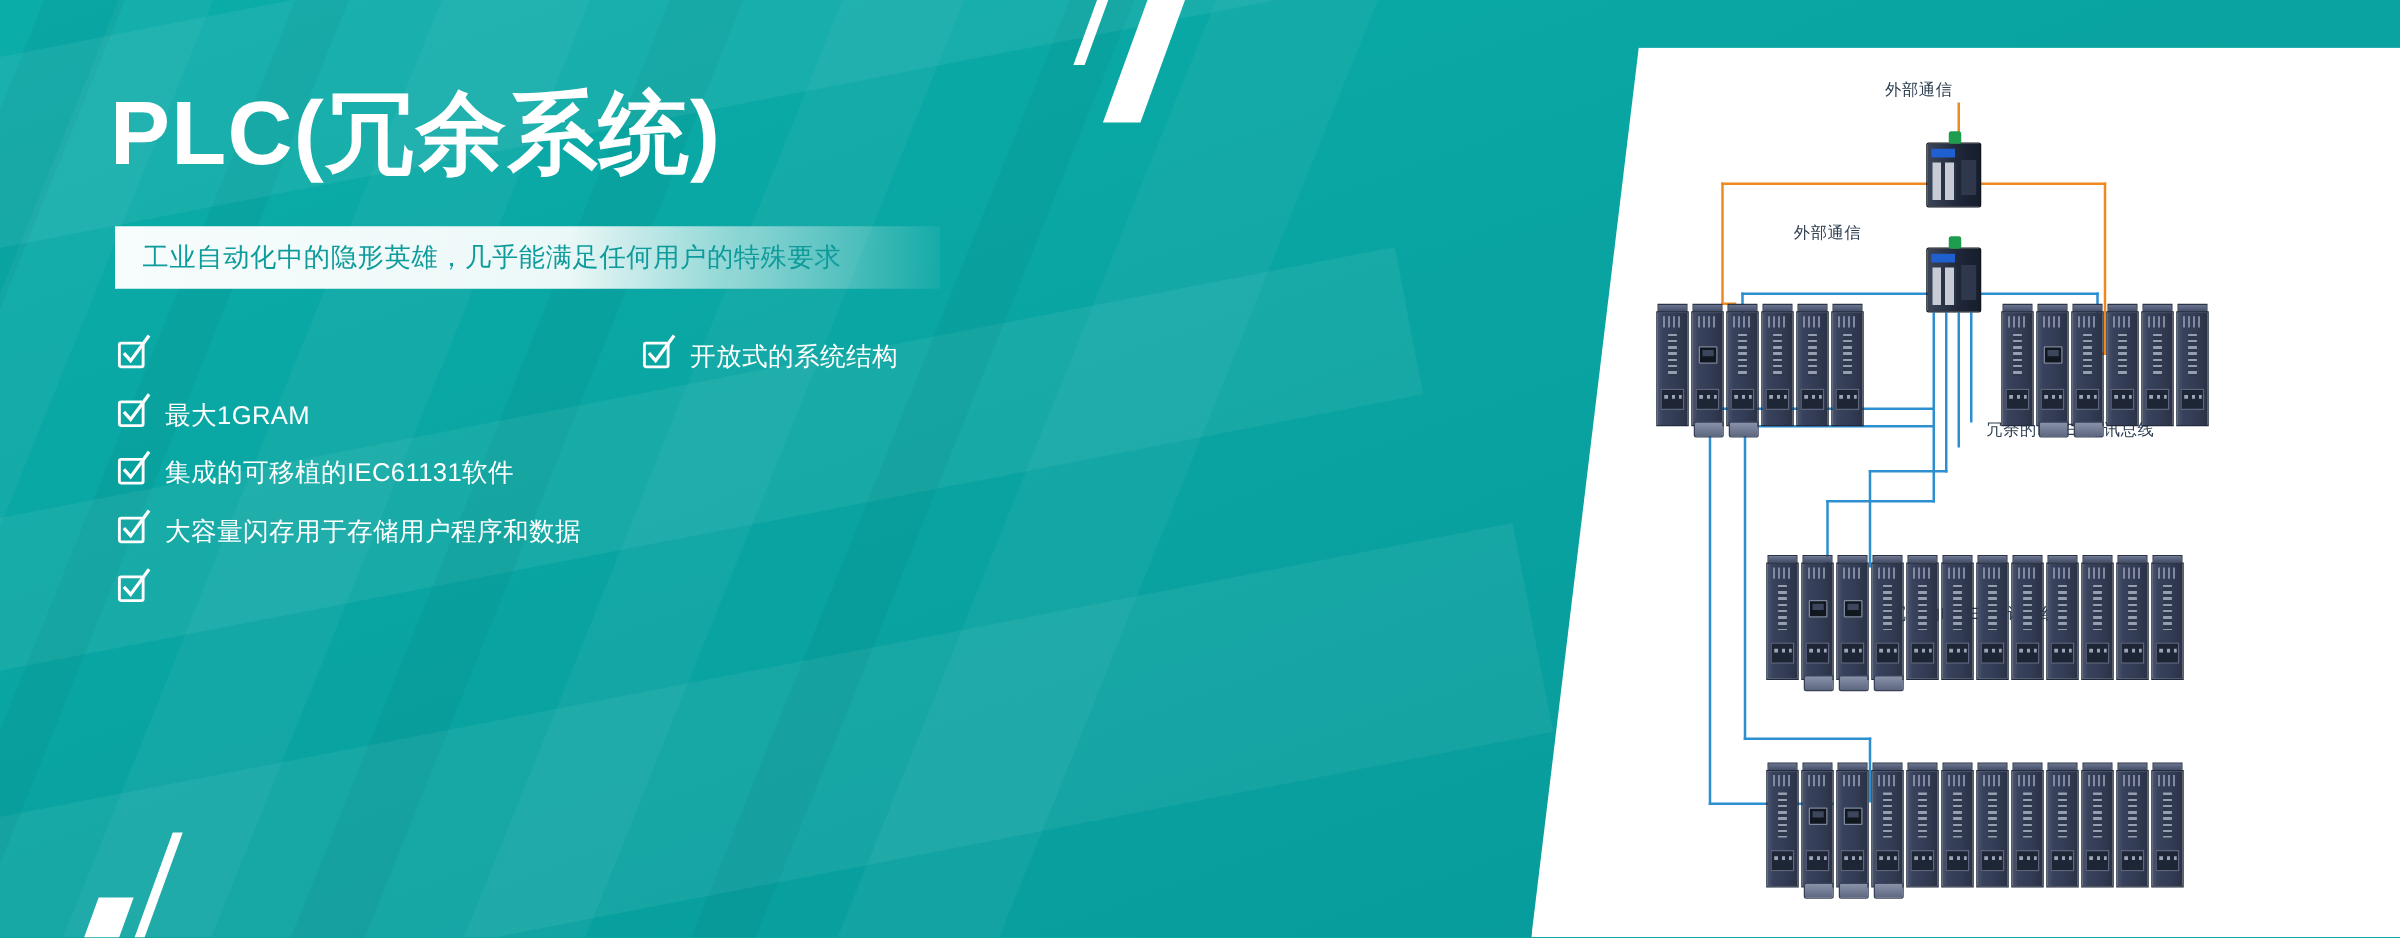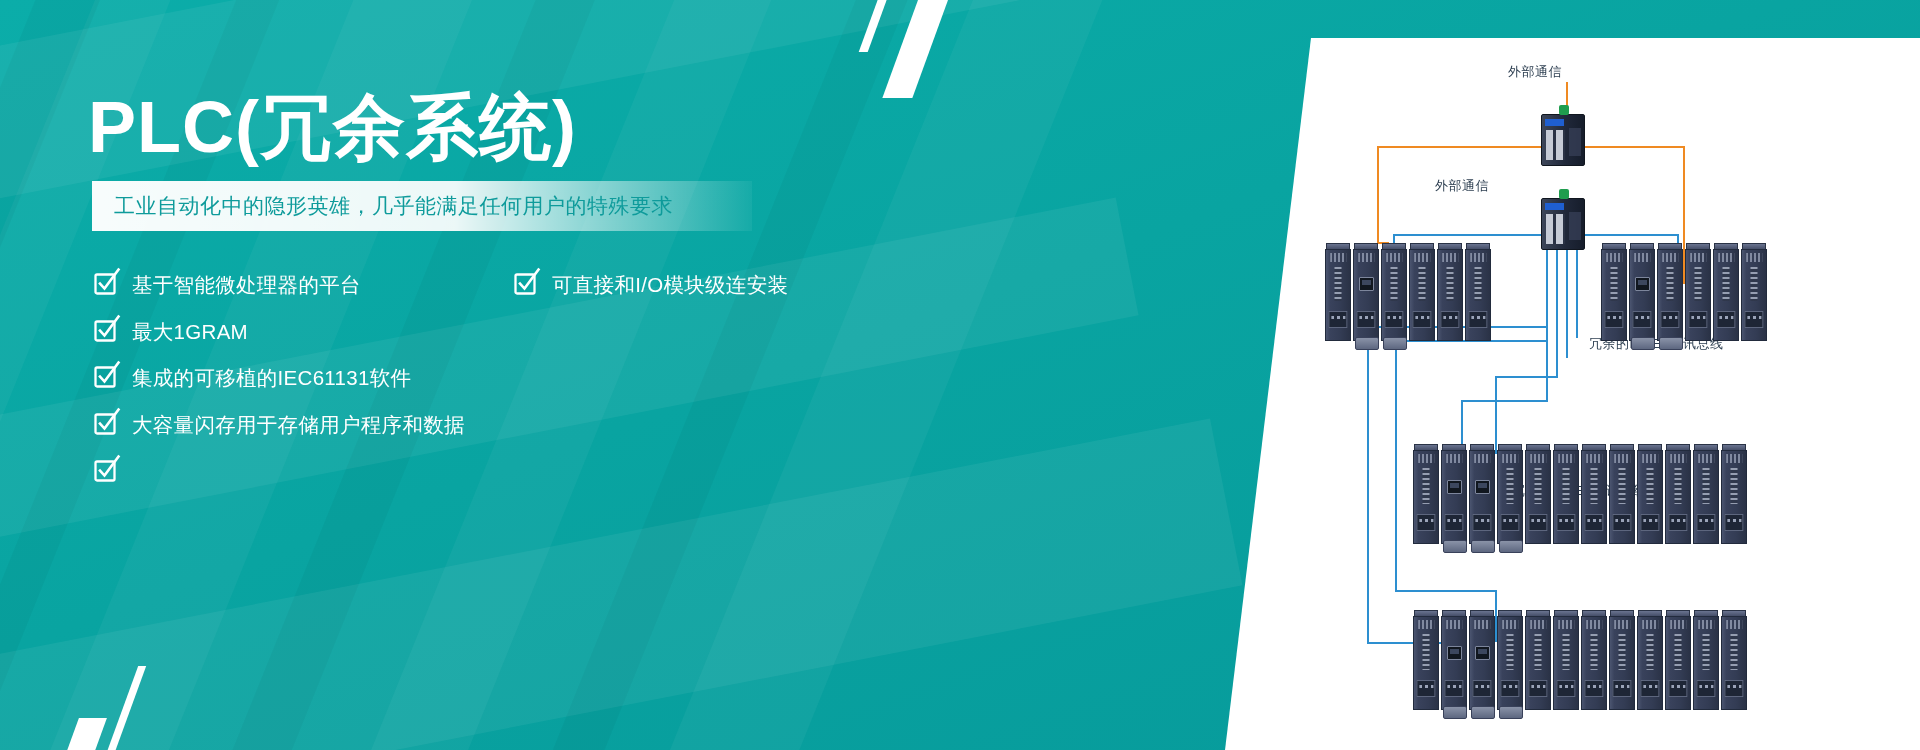--- a/index.html
+++ b/index.html
@@ -24,21 +24,21 @@
   
   .panel{
     position:absolute;top:38px;left:1225px;width:700px;height:712px;background:#ffffff;
     clip-path:polygon(86px 0, 700px 0, 700px 712px, 0px 712px);
   }
 
   
   .headline{
     position:absolute;left:88px;top:68px;
     color:#ffffff;font-size:72px;line-height:1.1;font-weight:bold;
-    letter-spacing:1px;white-space:nowrap;margin-top:20px;
+    letter-spacing:1px;white-space:nowrap;
   }
 
   
   .subtitle-bar{
     position:absolute;left:92px;top:181px;width:660px;height:50px;
     background:linear-gradient(to right,rgba(255,255,255,0.97) 0%,rgba(255,255,255,0.92) 55%,rgba(255,255,255,0.05) 100%);
     display:flex;align-items:center;
   }
   .subtitle-bar .txt{
     color:#0e9b9b;font-size:21px;padding-left:22px;white-space:nowrap;letter-spacing:.5px;
@@ -130,21 +130,20 @@
   <div class="features">
 
     <div class="col left">
       <div class="feat">
         <span class="chk">
           <svg width="30" height="32" viewBox="0 0 30 32">
             <rect x="2.5" y="7.5" width="19" height="19" rx="1.5" fill="none" stroke="#ffffff" stroke-width="2.3"></rect>
             <path d="M7 16.5 L11.5 21.5 L25.5 2.5" fill="none" stroke="#ffffff" stroke-width="2.6" stroke-linecap="square"></path>
           </svg>
         </span>
-        <span class="lbl">基于智能微处理器的平台</span>
       </div>
       <div class="feat">
         <span class="chk">
           <svg width="30" height="32" viewBox="0 0 30 32">
             <rect x="2.5" y="7.5" width="19" height="19" rx="1.5" fill="none" stroke="#ffffff" stroke-width="2.3"></rect>
             <path d="M7 16.5 L11.5 21.5 L25.5 2.5" fill="none" stroke="#ffffff" stroke-width="2.6" stroke-linecap="square"></path>
           </svg>
         </span>
         <span class="lbl">最大1GRAM</span>
       </div>
@@ -177,21 +176,21 @@
     </div>
 
     <div class="col right">
       <div class="feat">
         <span class="chk">
           <svg width="30" height="32" viewBox="0 0 30 32">
             <rect x="2.5" y="7.5" width="19" height="19" rx="1.5" fill="none" stroke="#ffffff" stroke-width="2.3"></rect>
             <path d="M7 16.5 L11.5 21.5 L25.5 2.5" fill="none" stroke="#ffffff" stroke-width="2.6" stroke-linecap="square"></path>
           </svg>
         </span>
-        <span class="lbl">可直接和I/O模块级连安装</span>
+        <span class="lbl">开放式的系统结构</span>
       </div>
     </div>
   </div>
 
   <div class="diagram">
 
     <div class="dlabel" style="left:283px;top:25px;">外部通信</div>
     <div class="dlabel" style="left:210px;top:139px;">外部通信</div>
     <div class="dlabel" style="left:364px;top:297px;">冗余的L-NET通讯总线</div>
     <div class="dlabel" style="left:287px;top:444px;">冗余的L-NET通讯总线</div>

